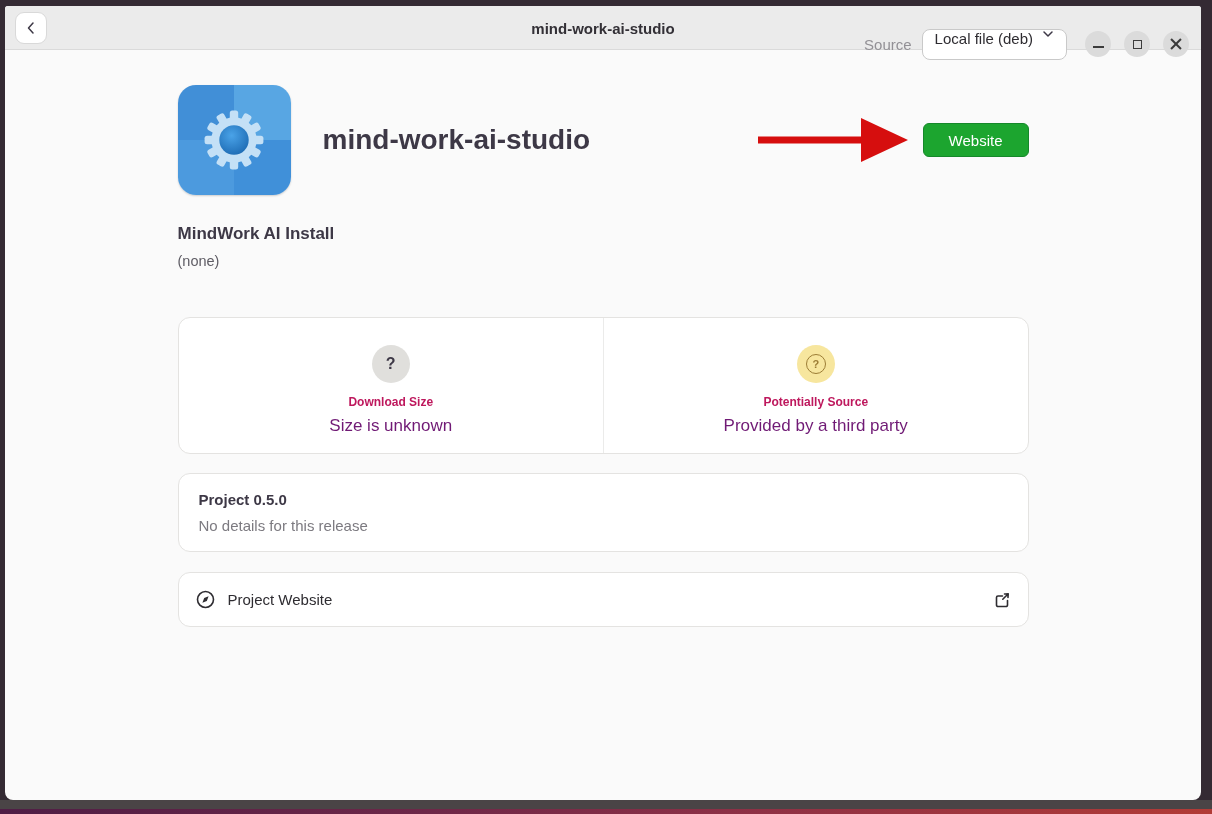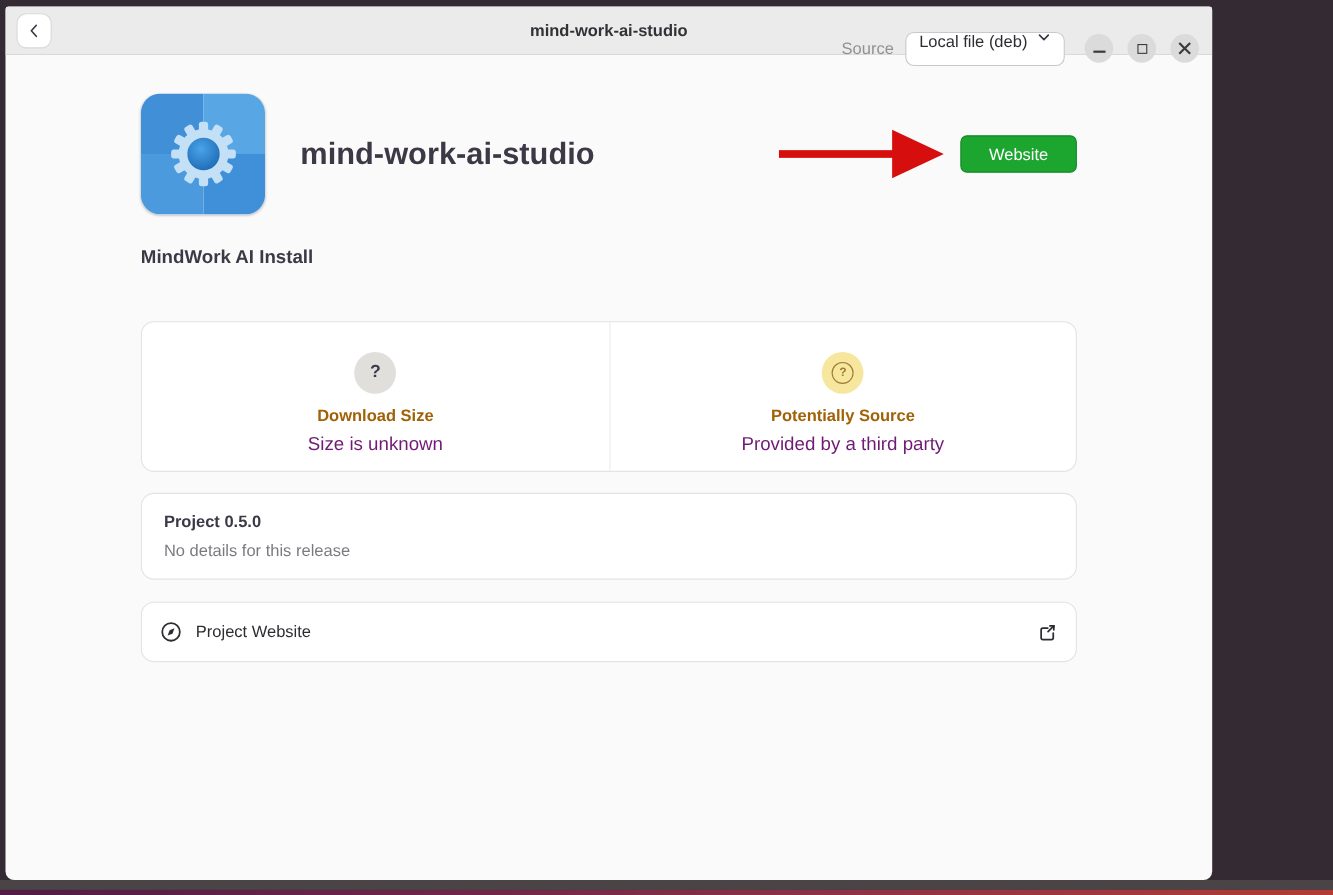--- a/index.html
+++ b/index.html
@@ -9,21 +9,21 @@
     background:#342a33;
     position:relative;
   }
 
   
   .wallpaper-strip { position:absolute; left:0; right:0; bottom:0; height:5px;
     background:linear-gradient(90deg,#4f1d45 0%,#6d2748 35%,#8c3046 60%,#b23b36 100%); }
   .bottom-shadow { position:absolute; left:0; right:0; bottom:5px; height:9px; background:#4a4446; }
 
   
-  .window { position:absolute; left:5px; top:6px; width:1097px; height:794px;
+  .window { position:absolute; left:5px; top:6px; width:1196px; height:794px;
     background:#fafafa; border-radius:3px 3px 8px 8px; overflow:hidden;
     display:flex; flex-direction:column; }
 
   
   .headerbar { height:44px; background:#ebebeb; border-bottom:1px solid #dadada;
     position:relative; flex:0 0 auto; }
   .back-btn { position:absolute; left:10px; top:6px; width:32px; height:32px;
     background:#ffffff; border:1px solid #d9d9d9; border-radius:9px;
     display:flex; align-items:center; justify-content:center; cursor:pointer; }
   .win-title { position:absolute; left:0; right:0; top:0; height:44px;
@@ -74,21 +74,21 @@
     padding-top:27px; cursor:pointer; }
   .tile + .tile { border-left:1px solid #ebebea; }
   .tile-circle { width:38px; height:38px; border-radius:50%;
     display:flex; align-items:center; justify-content:center; }
   .tile-circle.neutral { background:#e0dfdc; }
   .tile-circle.warning { background:#f7e69e; }
   .q-glyph { font-size:16px; font-weight:bold; color:#3d3846; }
   .q-circled { width:20px; height:20px; border:1.5px solid #9c7d35; border-radius:50%;
     display:flex; align-items:center; justify-content:center;
     font-size:11px; font-weight:bold; color:#9c7d35; }
-  .tile-title { margin-top:12px; font-size:15px; font-weight:bold; color:#a16207; }
+  .tile-title { margin-top:12px; font-size:12px; font-weight:bold; color:#be185d; }
   .tile-caption { margin-top:7px; font-size:17px; color:#701a75; }
 
   .version-card { margin-top:19px; padding:17px 20px; }
   .version-title { font-size:15px; font-weight:bold; color:#3d3846; }
   .version-sub { margin-top:9px; font-size:15px; color:#7c7a80; }
 
   .website-card { margin-top:20px; height:55px; display:flex; align-items:center;
     padding:0 17px; cursor:pointer; }
   .website-label { margin-left:13px; font-size:15px; color:#2e2c31; }
   .flex-spacer { flex:1; }
@@ -171,20 +171,21 @@
         <div class="install-area">
           <svg class="arrow-svg" viewBox="0 0 150 44">
             <rect x="0" y="18.5" width="110" height="7" fill="#d60e0e"></rect>
             <polygon points="103,0 150,22 103,44" fill="#d60e0e"></polygon>
           </svg>
           <button class="install-btn">Website</button>
         </div>
       </div>
 
       <div class="app-subtitle">MindWork AI Install</div>
+      <div class="app-developer">(none)</div>
 
       <div class="card context-tiles">
         <div class="tile">
           <div class="tile-circle neutral">
             <span class="q-glyph">?</span>
           </div>
           <div class="tile-title">Download Size</div>
           <div class="tile-caption">Size is unknown</div>
         </div>
         <div class="tile">

